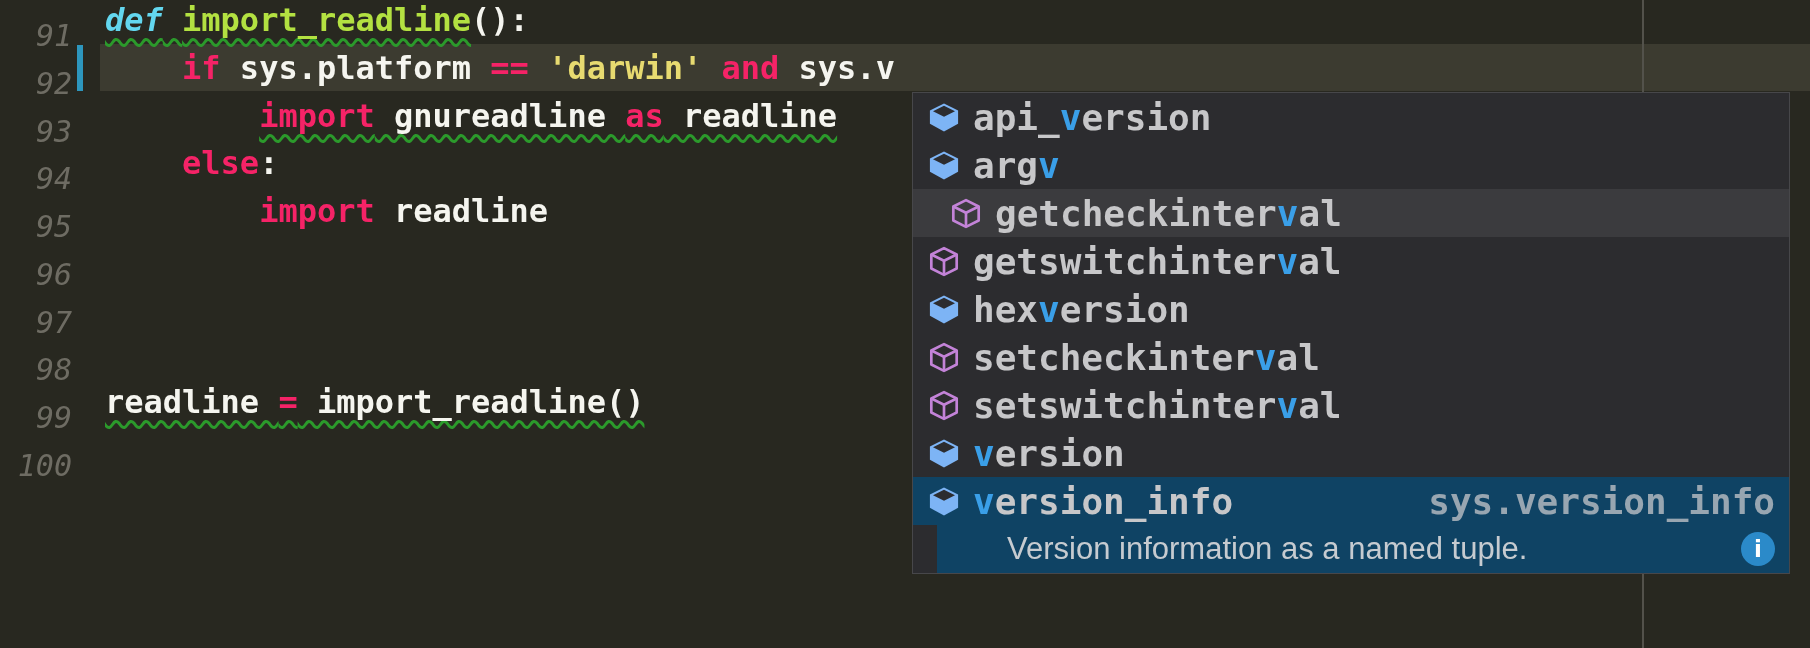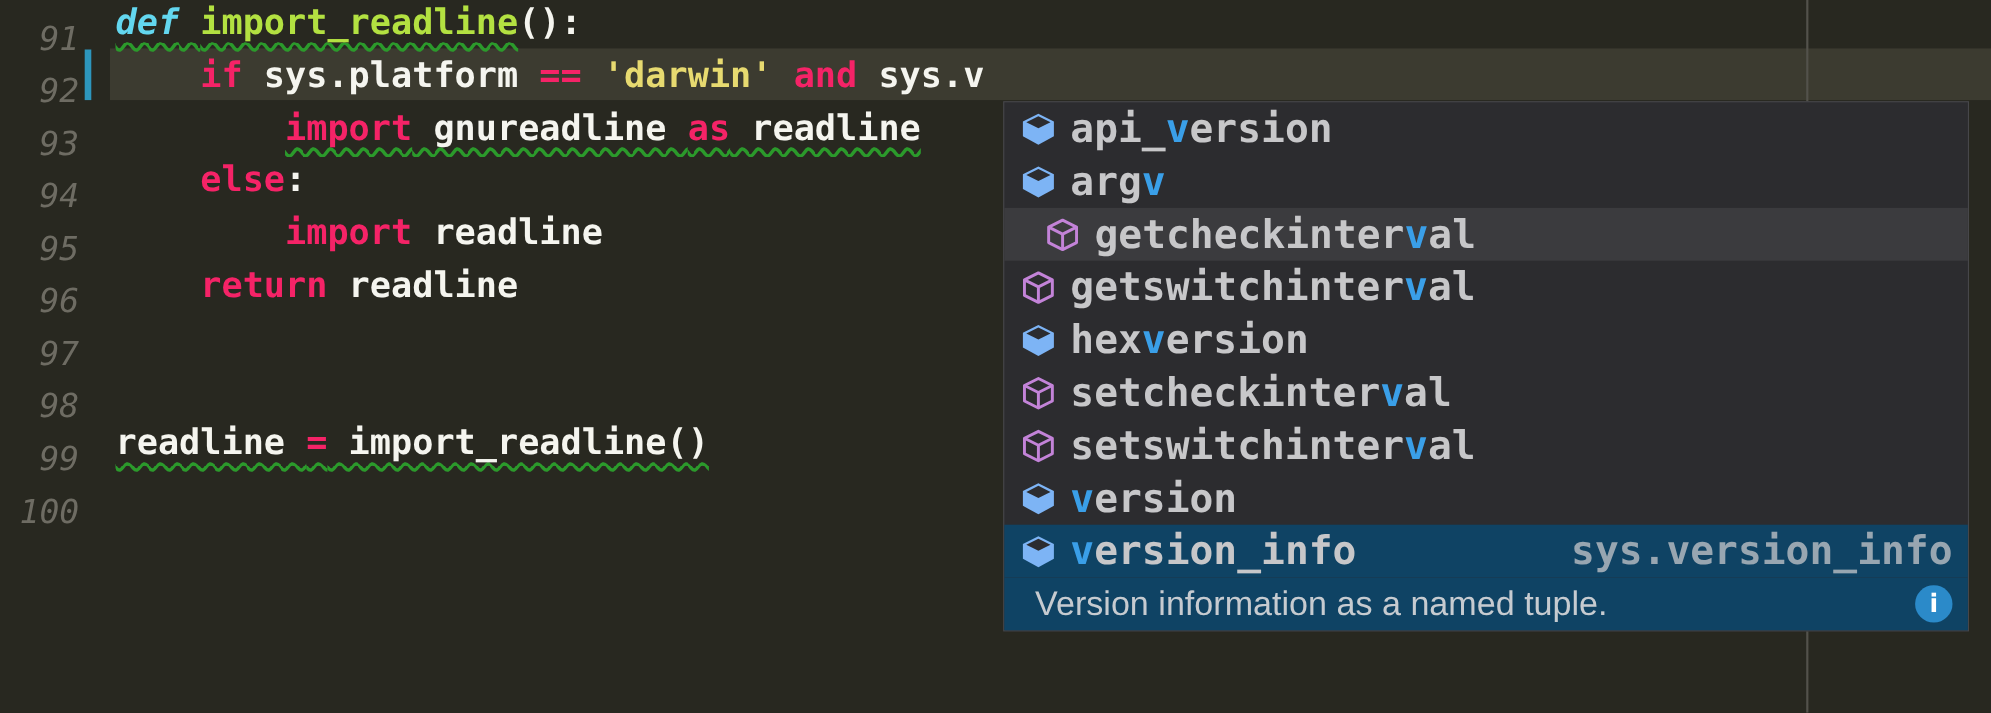--- a/index.html
+++ b/index.html
@@ -49,23 +49,23 @@
       text-underline-offset:7px;text-decoration-skip-ink:none;}
   .autocomplete{position:absolute;left:912px;top:92px;width:878px;box-sizing:border-box;
       background:var(--ac-bg);border:1px solid var(--ac-border);z-index:10;}
   .ac-item{height:48px;display:flex;align-items:center;padding:0 14px;
       font-size:36px;font-weight:600;color:var(--item-fg);white-space:pre;}
   .ac-item.hovered{background:var(--hover);padding-left:36px;}
   .ac-item.selected{background:var(--selected);}
   .kicon{width:34px;height:31px;margin-right:12px;flex:none;}
   .match{color:var(--match);}
   .ann{margin-left:auto;color:var(--annotation);}
-  .ac-detail{height:48px;display:flex;align-items:center;padding:0 14px 0 28px;
+  .ac-detail{height:48px;display:flex;align-items:center;padding:0 14px 0 70px;
       background:var(--selected);
-      font-family:"Liberation Sans",sans-serif;font-size:31px;color:var(--detail-fg);}
+      font-family:"Liberation Sans",sans-serif;font-size:31px;color:var(--detail-fg);margin-left:24px;}
   .info{margin-left:auto;width:34px;height:34px;border-radius:50%;background:var(--info);
       color:#ffffff;font-family:"DejaVu Sans",sans-serif;font-size:23px;font-weight:700;
       display:flex;align-items:center;justify-content:center;}
 </style>
 </head>
 <body>
 
 <div class="line-highlight"></div>
 <div class="ruler"></div>
 <div class="gutter" id="gutter">
@@ -80,21 +80,20 @@
     <div class="ln" style="top: 378px;">99</div>
     <div class="ln" style="top: 426px;">100</div>
   </div>
 <div class="gutter-bar"></div>
 <div class="code" id="code">
     <div class="cl" style="top: -4px;"><span class="kw2 sq">def</span><span class="sq"> </span><span class="fn sq">import_readline</span><span class="">():</span></div>
     <div class="cl" style="top: 92px;"><span class="">        </span><span class="kw sq">import</span><span class="sq"> gnureadline </span><span class="kw sq">as</span><span class="sq"> readline</span></div>
     <div class="cl" style="top: 44px;"><span class="">    </span><span class="kw">if</span><span class=""> sys.platform </span><span class="kw">==</span><span class=""> </span><span class="str">'darwin'</span><span class=""> </span><span class="kw">and</span><span class=""> sys.v</span></div>
     <div class="cl" style="top: 139px;"><span class="">    </span><span class="kw">else</span><span class="">:</span></div>
     <div class="cl" style="top: 187px;"><span class="">        </span><span class="kw">import</span><span class=""> readline</span></div>
-    <div class="cl" style="top: 235px;"><span class="">    </span><span class="kw">return</span><span class=""> readline</span></div>
     <div class="cl" style="top: 283px;"></div>
     <div class="cl" style="top: 330px;"></div>
     <div class="cl" style="top: 378px;"><span class="sq">readline </span><span class="kw sq">=</span><span class="sq"> import_readline()</span></div>
     <div class="cl" style="top: 426px;"></div>
   </div>
 <div class="autocomplete" id="ac">
     <div class="ac-item"><svg viewBox="0 0 24 22" class="kicon">
         <path d="M12 1 L22 6 L22 15.5 L12 21 L2 15.5 L2 6 Z" fill="var(--icon-blue)"></path>
         <path d="M12 2.6 L19.8 6.5 L12 10.4 L4.2 6.5 Z" fill="var(--ac-bg)"></path>
       </svg><span><span class="pre">api_</span><span class="match">v</span><span class="post">ersion</span></span></div>

